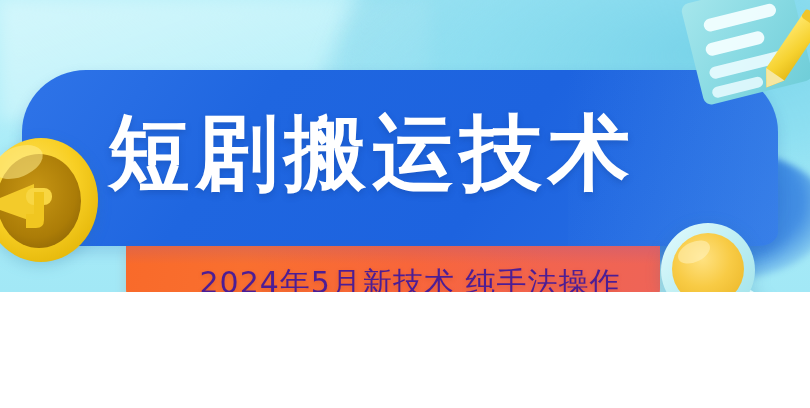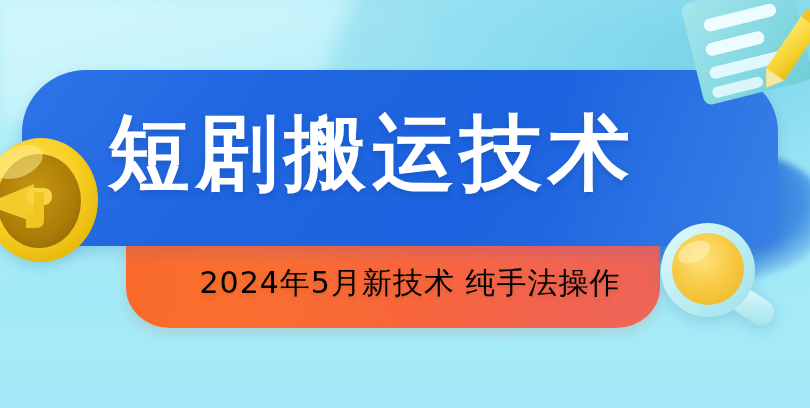--- a/index.html
+++ b/index.html
@@ -7,21 +7,21 @@
     padding: 0;
     background: #ffffff;
   }
   body {
     font-family: "Liberation Sans", "DejaVu Sans", sans-serif;
   }
 
   #poster {
     position: relative;
     width: 810px;
-    height: 408px;
+    height: 292px;
     overflow: hidden;
     background: #a8ecf7;
   }
 
   
   .bg-base {
     position: absolute;
     inset: 0;
     background:
       linear-gradient(170deg, #bff2fa 0%, #a9ecf8 38%, #9fe8f6 62%, #a9ecf8 100%);
@@ -167,21 +167,21 @@
   }
 
   
   .subtitle-text {
     position: absolute;
     left: 0;
     right: 0;
     top: 268px;
     z-index: 8;
     text-align: center;
-    color: #000000;
+    color: #4c1d95;
     font-family: "DejaVu Sans", "Liberation Sans", sans-serif;
     font-size: 30px;
     font-weight: 400;
     line-height: 1;
     letter-spacing: 1px;
     white-space: nowrap;
     text-shadow: 0 2px 4px rgba(170,60,30,0.28);
     padding-left: 10px;
   }
 </style>

